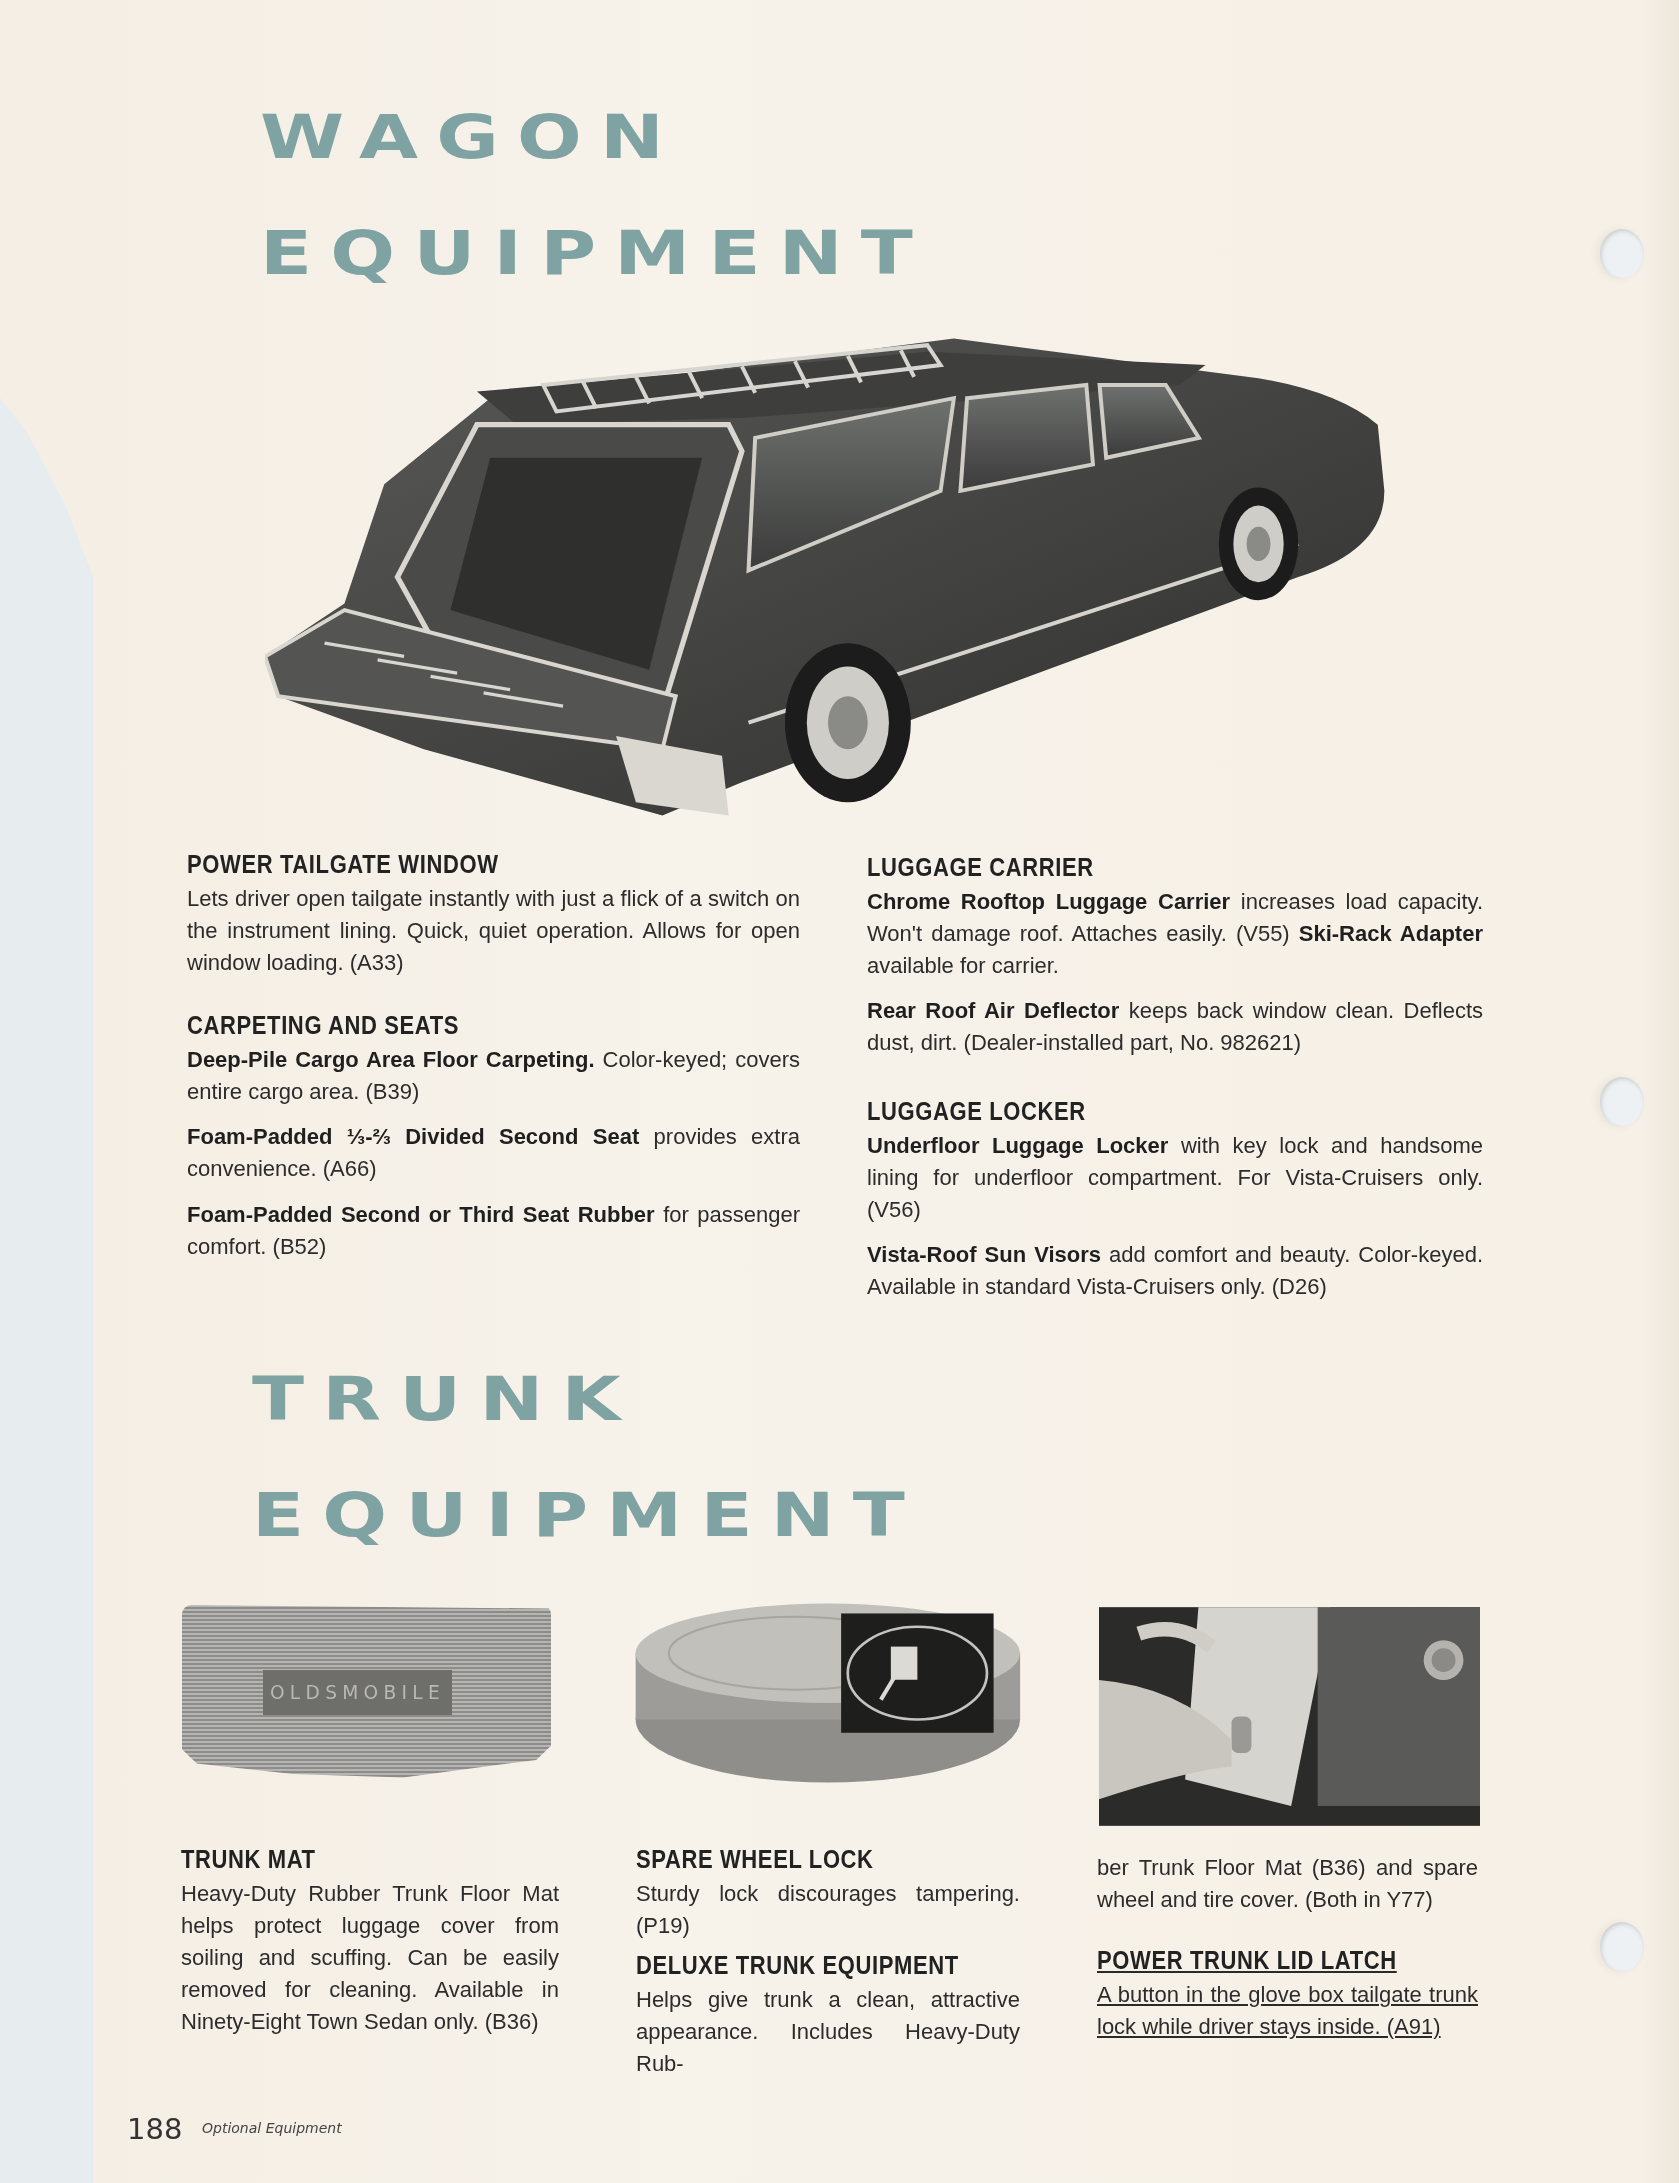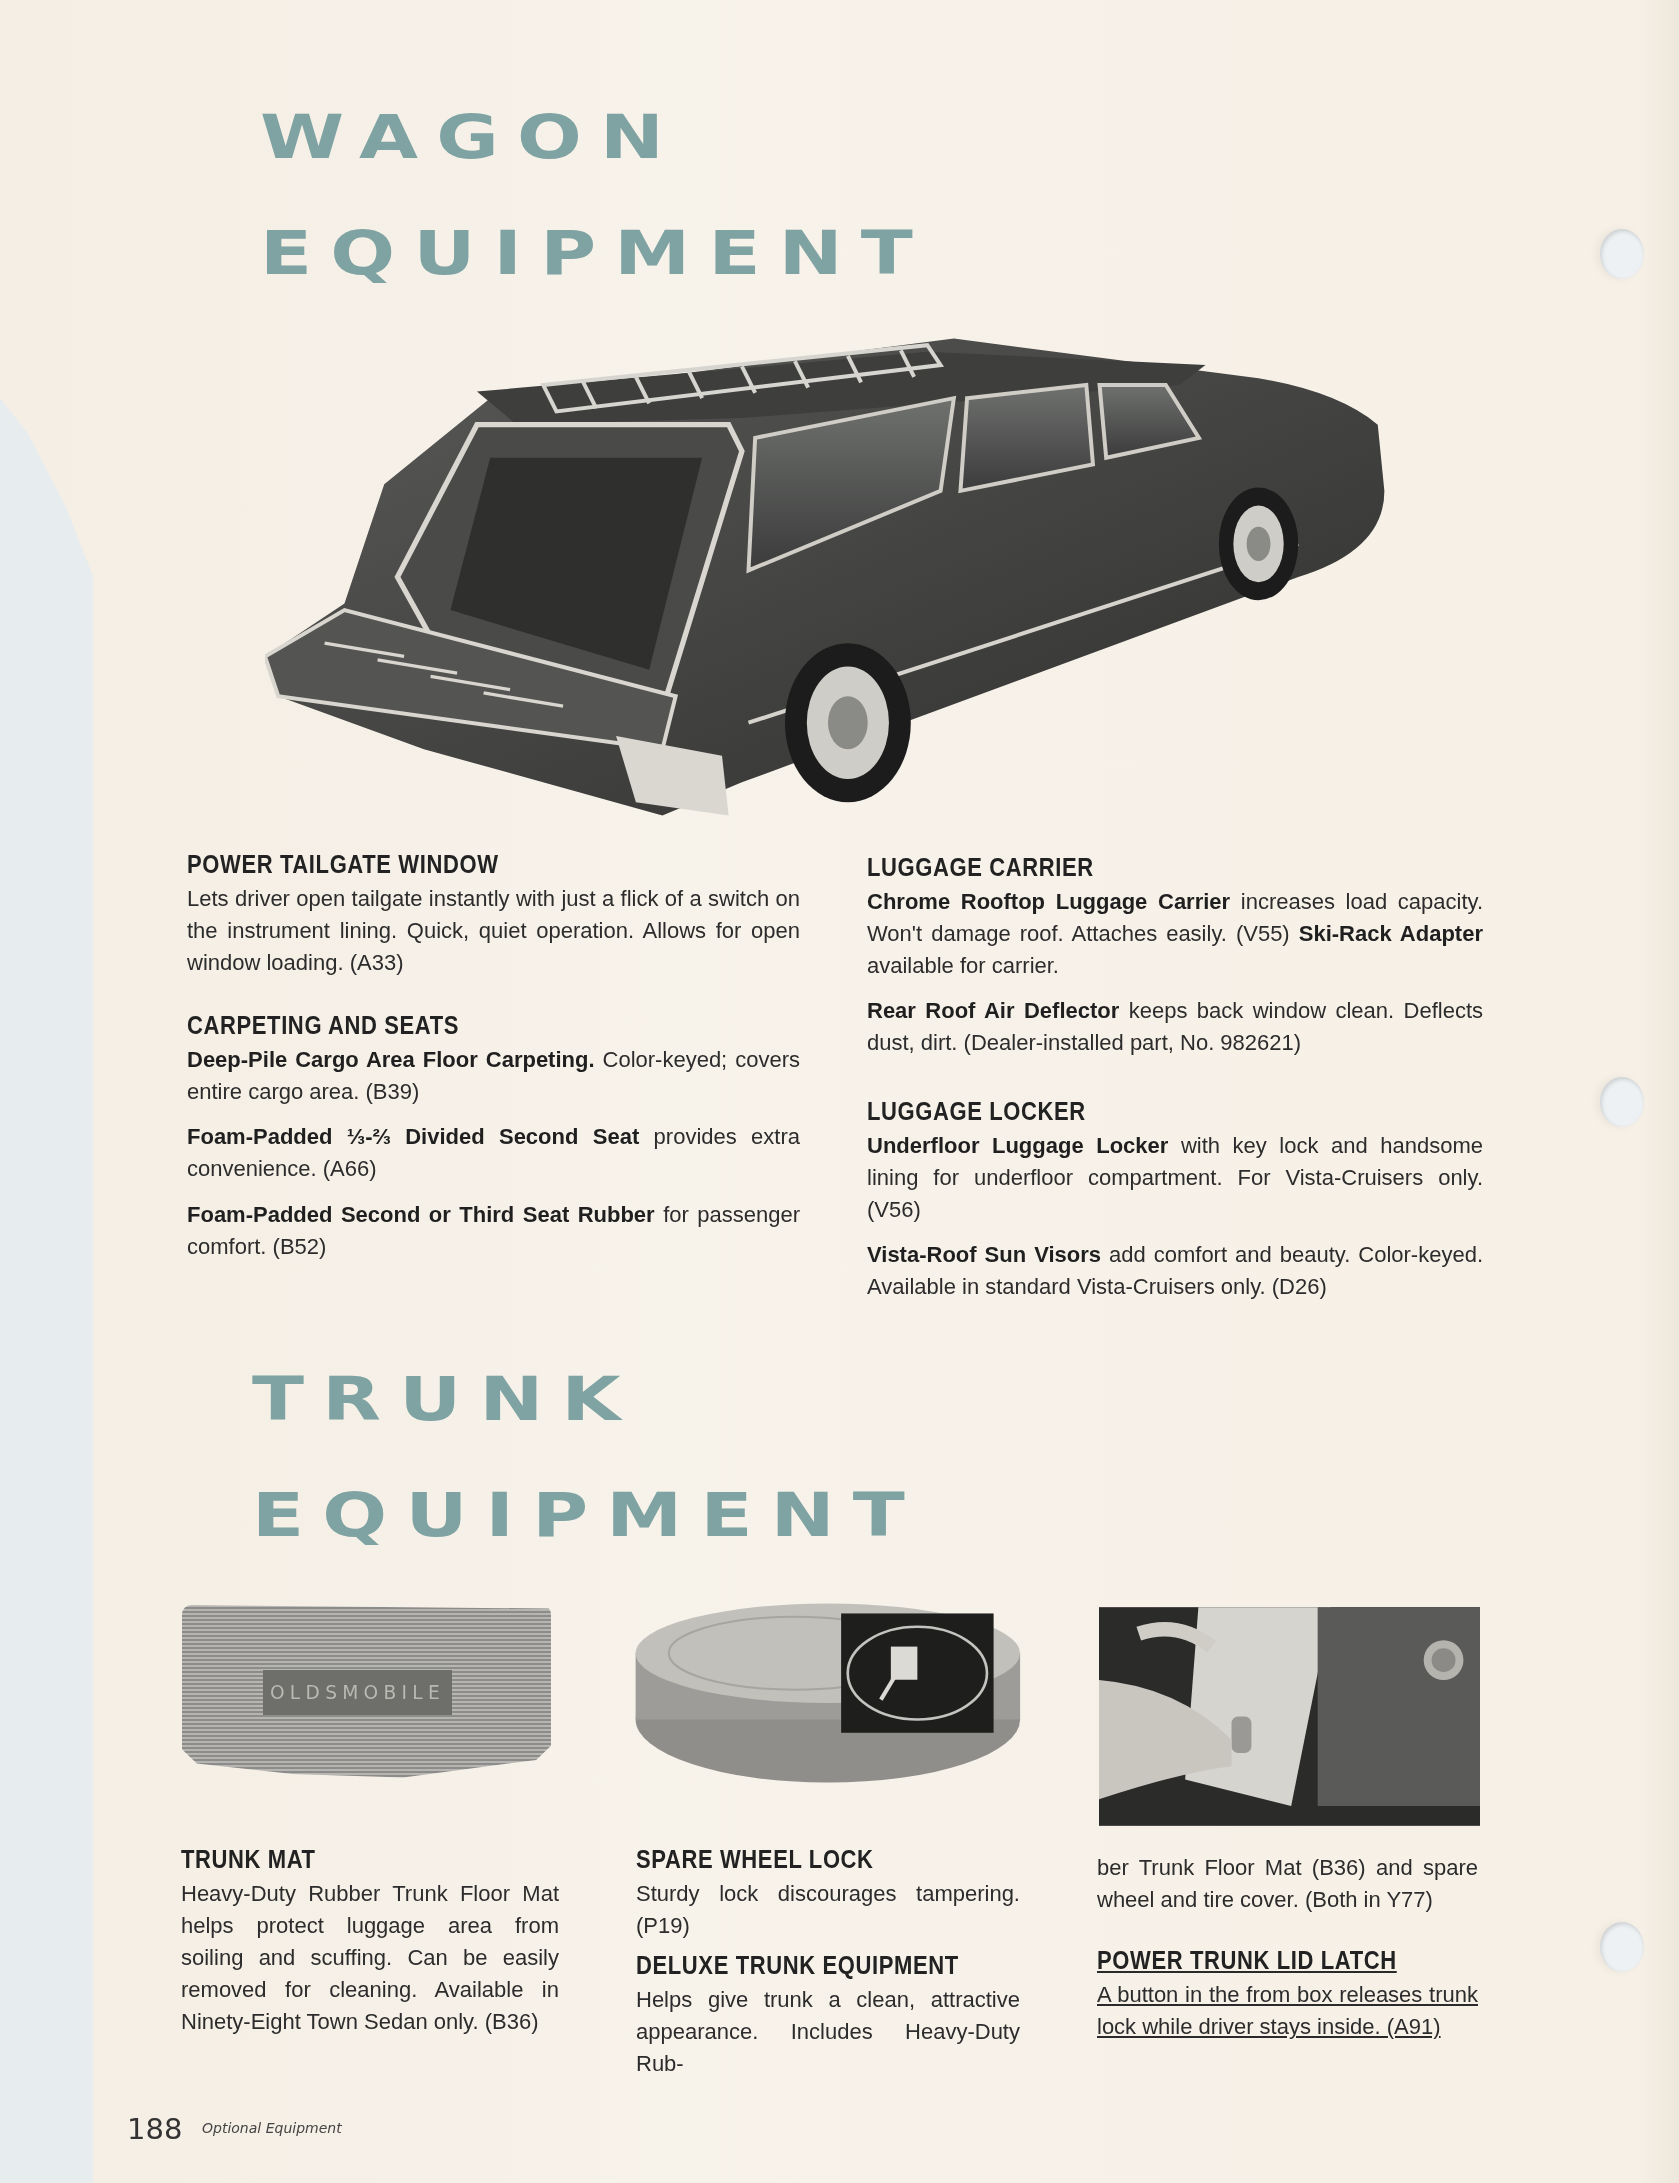--- a/index.html
+++ b/index.html
@@ -178,38 +178,38 @@
     <rect x="330" y="0" width="245" height="300" fill="#5a5a58"></rect>
     <circle cx="520" cy="80" r="30" fill="#b4b3ae"></circle>
     <circle cx="520" cy="80" r="18" fill="#8b8a86"></circle>
     <rect x="200" y="165" width="30" height="55" rx="10" fill="#9a9995"></rect>
     <path d="M 0 110 Q 120 120 200 200 L 200 240 Q 120 250 0 290 Z" fill="#c9c6c0"></path>
     <path d="M 60 40 Q 120 20 170 60" fill="none" stroke="#cfcdc6" stroke-width="22"></path>
   </svg>
 
   <div class="section" style="left:181px; top:1845px; width:378px;">
     <h3>TRUNK MAT</h3>
-    <p>Heavy-Duty Rubber Trunk Floor Mat helps protect luggage area from soiling and scuffing. Can be easily removed for cleaning. Available in Ninety-Eight Town Sedan only. (B36)</p>
+    <p>Heavy-Duty Rubber Trunk Floor Mat helps protect luggage cover from soiling and scuffing. Can be easily removed for cleaning. Available in Ninety-Eight Town Sedan only. (B36)</p>
   </div>
 
   <div class="section" style="left:636px; top:1845px; width:384px;">
     <h3>SPARE WHEEL LOCK</h3>
     <p style="margin-bottom:6.6px;">Sturdy lock discourages tampering. (P19)</p>
   </div>
 
   <div class="section" style="left:636px; top:1951px; width:384px;">
     <h3>DELUXE TRUNK EQUIPMENT</h3>
     <p>Helps give trunk a clean, attractive appearance. Includes Heavy-Duty Rub-</p>
   </div>
 
   <div class="section" style="left:1097px; top:1852px; width:381px;">
     <p>ber Trunk Floor Mat (B36) and spare wheel and tire cover. (Both in Y77)</p>
   </div>
 
   <div class="section" style="left:1097px; top:1946px; width:381px;text-decoration:underline;">
     <h3>POWER TRUNK LID LATCH</h3>
-    <p>A button in the from box releases trunk lock while driver stays inside. (A91)</p>
+    <p>A button in the glove box tailgate trunk lock while driver stays inside. (A91)</p>
   </div>
 
   <div class="footer-num">188</div>
   <div class="footer-label">Optional Equipment</div>
 </div>
 
 
 </body></html>

